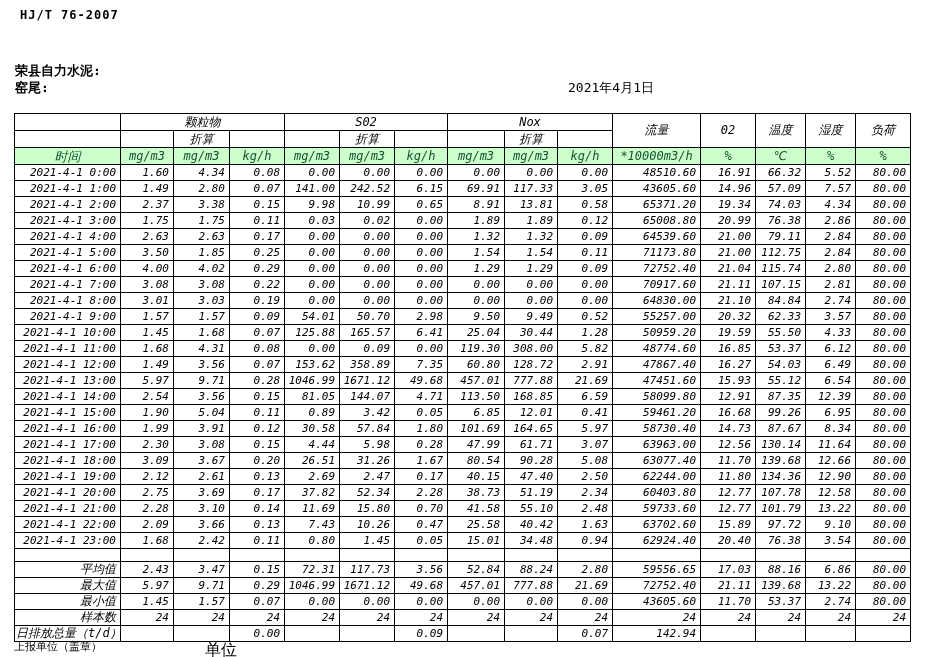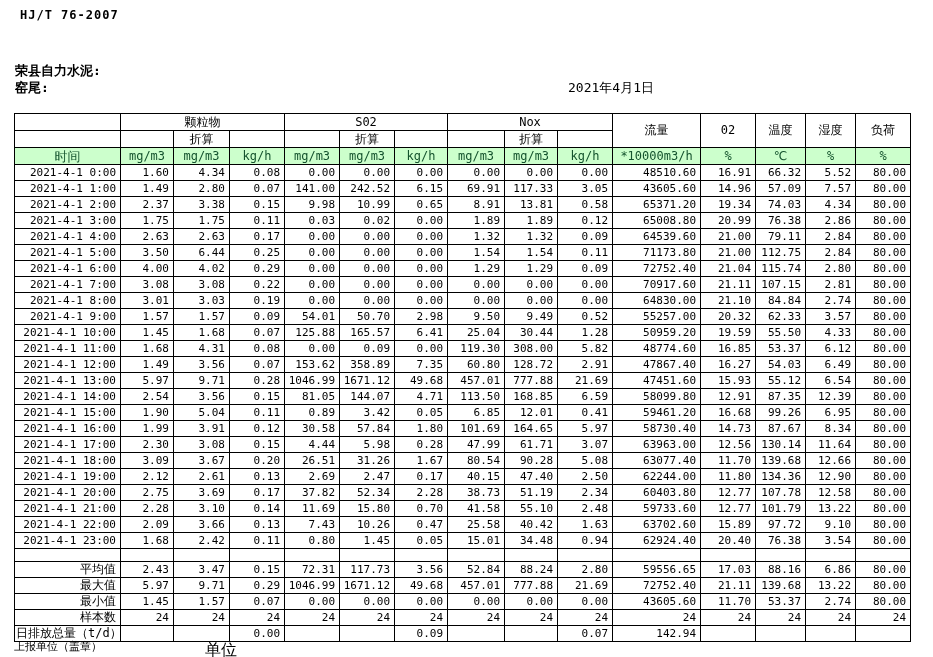--- a/index.html
+++ b/index.html
@@ -10,20 +10,21 @@
   .abs{position:absolute;white-space:nowrap;}
   .std{left:20px;top:8px;font-size:12px;font-weight:bold;letter-spacing:1px;}
   .title{left:205px;top:28px;font-size:15px;font-weight:bold;letter-spacing:1px;}
   .company{left:15px;top:62px;font-size:13px;font-weight:bold;}
   .location{left:15px;top:79px;font-size:13px;font-weight:bold;}
   .date{left:568px;top:79px;font-size:13px;}
   table.report{
     position:absolute;left:14px;top:113px;
     border-collapse:collapse;table-layout:fixed;width:897px;
     font-size:11px;
+    font-style:italic;
   }
   table.report td{
     border:1px solid #000;padding:0 4px 0 1px;height:15px;
     overflow:visible;white-space:nowrap;text-align:right;line-height:13px;
   }
   table.report thead td{text-align:center;padding:0;height:16px;font-size:12px;}
   tr.units td{background:#ccffcc;color:#14532d;height:17px;font-size:11px;text-align:center;}
   tr.units td.time-head{font-size:13px;}
   tr.spacer td{height:12px;}
   td.c-time{text-align:right;padding-right:2px;}
@@ -185,21 +186,21 @@
           <td>0.09</td>
           <td>64539.60</td>
           <td>21.00</td>
           <td>79.11</td>
           <td>2.84</td>
           <td>80.00</td>
         </tr>
         <tr>
           <td class="c-time">2021-4-1  5:00</td>
           <td>3.50</td>
-          <td>6.44</td>
+          <td>1.85</td>
           <td>0.25</td>
           <td>0.00</td>
           <td>0.00</td>
           <td>0.00</td>
           <td>1.54</td>
           <td>1.54</td>
           <td>0.11</td>
           <td>71173.80</td>
           <td>21.00</td>
           <td>112.75</td>

